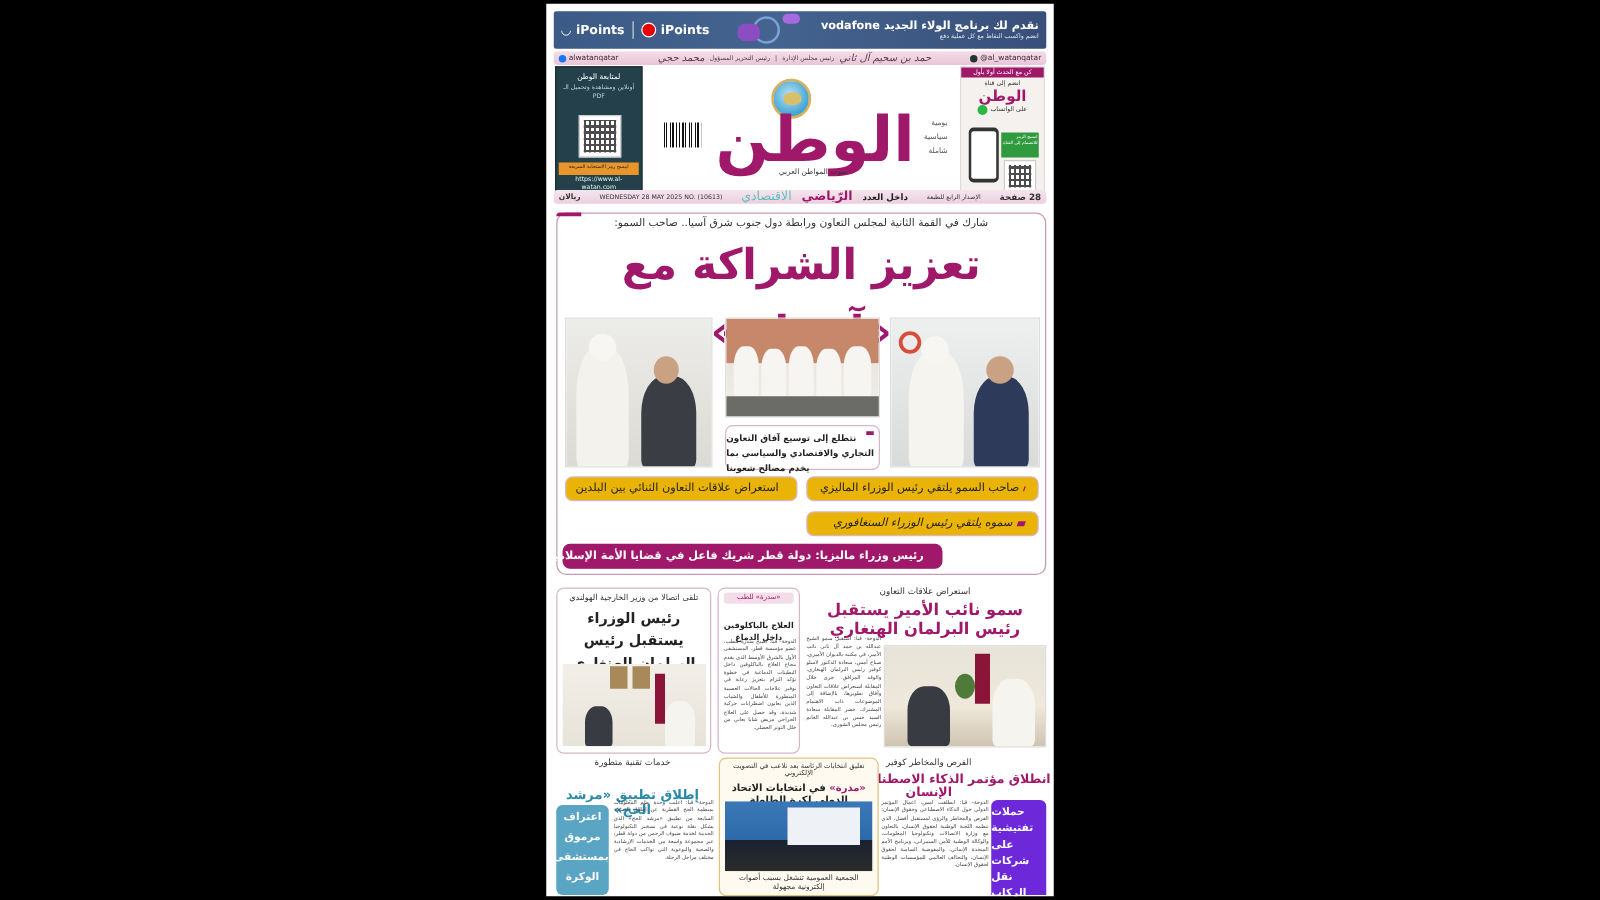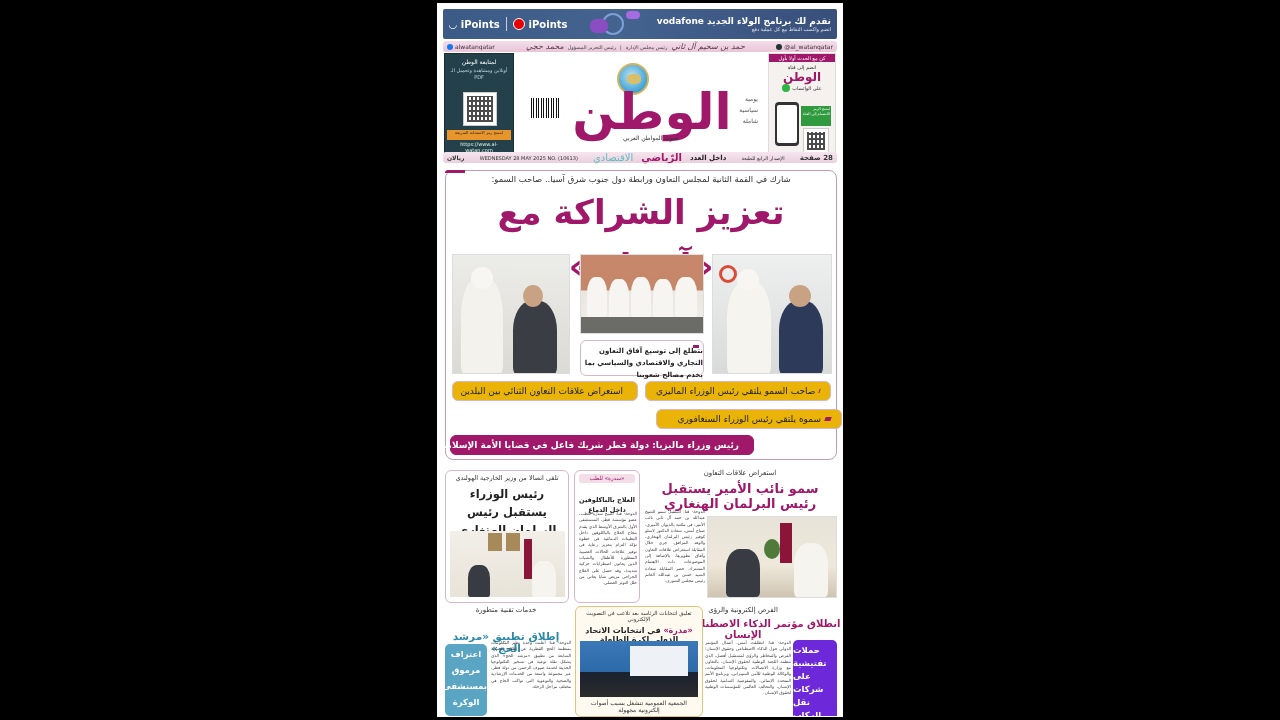--- a/index.html
+++ b/index.html
@@ -124,32 +124,32 @@
   .p1 { left: 6px; top: 83px; width: 118px; height: 120px; }
   .p1 .bg { background: linear-gradient(180deg, #ecece9, #dcdad4); }
   .p2 { left: 134px; top: 83px; width: 124px; height: 80px; }
   .p2 .bg { background: linear-gradient(180deg, #c8876a 0%, #c58769 45%, #e9e5df 46%, #f2efea 100%); }
   .p3 { left: 266px; top: 83px; width: 120px; height: 120px; }
   .p3 .bg { background: linear-gradient(180deg, #eef0ef, #d9dbda); }
 
   .quote-box {
     position: absolute; left: 134px; top: 169px; width: 124px; height: 36px;
     border: 1px solid #d7b6c8; border-radius: 6px; font-size: 7px; font-weight: bold;
-    text-align: right; line-height: 12px; padding-top: 4px; color: #222;
+    text-align: left; line-height: 12px; padding-top: 4px; color: #222;
   }
   .quote-box::before { content: ""; position: absolute; right: 4px; top: 4px; width: 6px; height: 3px; background: #a0186a; }
 
   .pill {
     position: absolute; height: 20px; border: 1px solid #d7b6c8; border-radius: 6px;
     background: #eab308; font-size: 9px; color: #222; display: flex; align-items: center; padding: 0 10px; white-space: nowrap;
   }
   .pill::before { content: ""; display: inline-block; width: 6px; height: 4px; background: #a0186a; margin-left: 4px; transform: skewX(-20deg); }
   .pill-1 { left: 199px; top: 210px; width: 186px; }
   .pill-2 { left: 6px; top: 210px; width: 186px; }
-  .pill-3 { left: 210px; top: 238px; width: 186px; }
+  .pill-3 { left: 199px; top: 238px; width: 186px; font-style: italic; }
   .pill-4 { left: 6px; top: 238px; width: 186px; }
   .pill-5 { left: 4px; top: 264px; width: 304px; background: #a0186a; color: #fff; font-weight: bold; border-color: #a0186a; }
   .pill-5::before { background: #fff; }
 
   
   .story { position: absolute; }
   .s-kicker { font-size: 7px; color: #333; text-align: center; }
   .s-head { font-weight: bold; color: #a0186a; text-align: center; }
   .bodytext { position: absolute; font-size: 4.3px; line-height: 6.3px; color: #444; text-align: justify; overflow: hidden; }
 
@@ -344,21 +344,21 @@
       <div class="bg"></div>
       <div style="position:absolute;left:38px;top:2px;width:14px;height:18px;background:#a88a5a;"></div>
       <div style="position:absolute;left:56px;top:2px;width:14px;height:18px;background:#a88a5a;"></div>
       <div style="position:absolute;left:74px;top:8px;width:8px;height:40px;background:#8a1538;"></div>
       <div class="person" style="left:18px;top:34px;width:22px;height:32px;background:#383b42;"></div>
       <div class="person" style="left:82px;top:30px;width:24px;height:36px;background:#f6f4ef;"></div>
     </div>
   </div>
 
   <div class="story story-d rtl">
-    <div class="s-kicker">الفرص إلكترونية والرؤى</div>
+    <div class="s-kicker">الفرص والمخاطر كوفير</div>
     <div class="s-head">انطلاق مؤتمر الذكاء الاصطناعي وحقوق الإنسان</div>
     <div class="grey-box">حملات تفتيشية على شركات نقل الركاب</div>
     <div class="bodytext" style="right:52px;left:auto;width:86px">الدوحة- قنا: انطلقت أمس، أعمال المؤتمر الدولي حول الذكاء الاصطناعي وحقوق الإنسان: الفرص والمخاطر والرؤى لمستقبل أفضل، الذي تنظمه اللجنة الوطنية لحقوق الإنسان، بالتعاون مع وزارة الاتصالات وتكنولوجيا المعلومات، والوكالة الوطنية للأمن السيبراني، وبرنامج الأمم المتحدة الإنمائي، والمفوضية السامية لحقوق الإنسان، والتحالف العالمي للمؤسسات الوطنية لحقوق الإنسان.</div>
   </div>
 
   <div class="story story-e rtl">
     <div class="s-kicker">تعليق انتخابات الرئاسة بعد تلاعب في التصويت الإلكتروني</div>
     <div class="s-head">
       <span class="hl">«مدرة»</span>
       <span>في انتخابات الاتحاد الدولي لكرة الطاولة</span>

